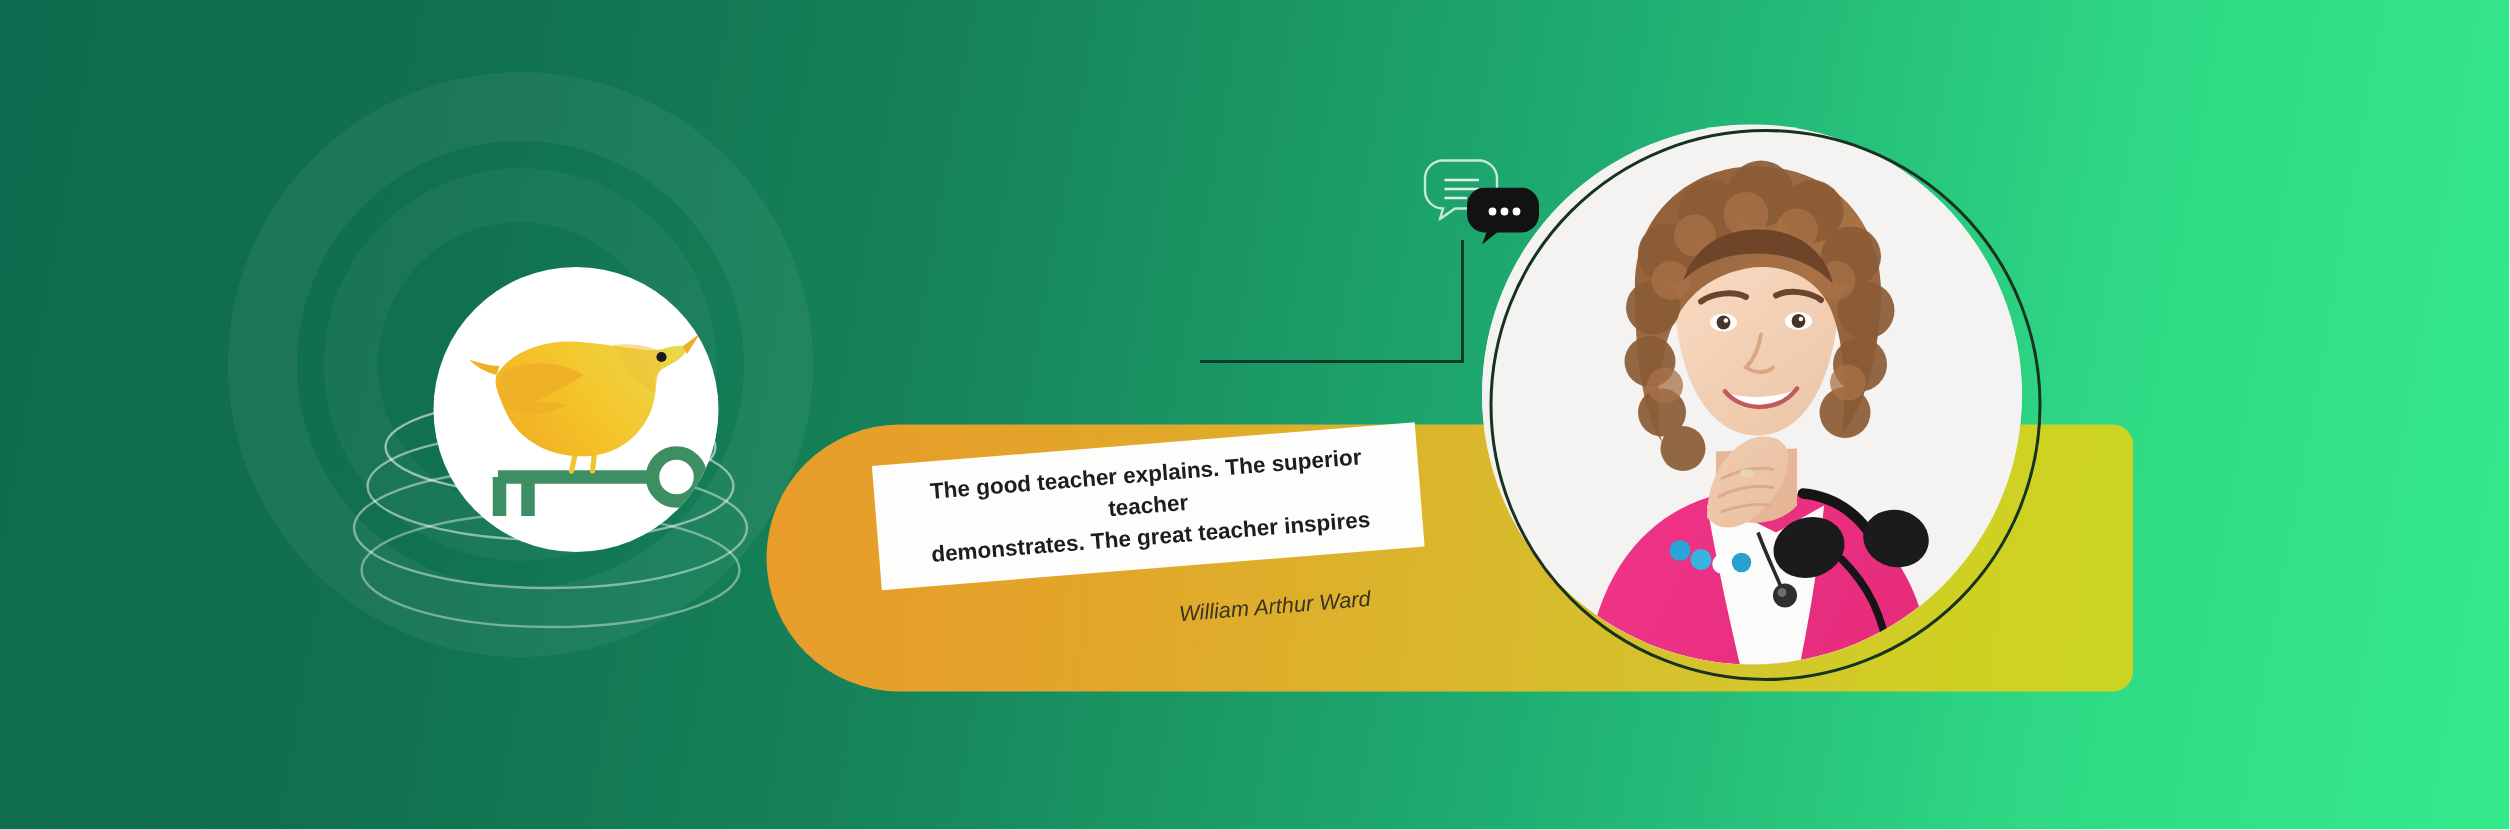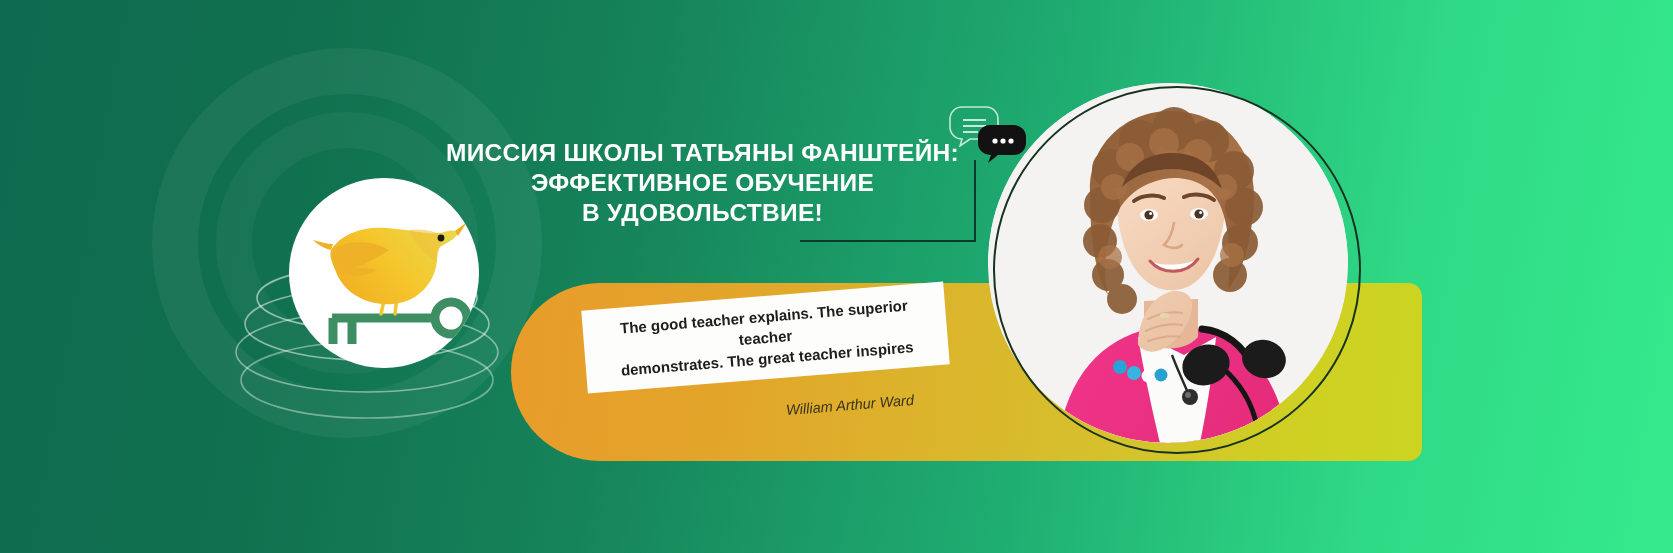--- a/index.html
+++ b/index.html
@@ -221,23 +221,20 @@
       <path d="M46 70 C60 62 84 62 100 72 C88 80 76 86 66 90 C74 90 82 90 88 92 C74 100 58 100 48 92 C42 86 42 76 46 70 Z" fill="#efb128"></path>
 
       <path d="M166 53 L178 44 L169 58 Z" fill="#f0ae28"></path>
 
       <circle cx="152" cy="60" r="3.4" fill="#1a1a1a"></circle>
 
       <path d="M42 72 C34 70 28 66 24 62 C32 64 38 66 44 66 Z" fill="#efb128"></path>
     </svg>
   </div>
 
-  <div class="headline">МИССИЯ ШКОЛЫ ТАТЬЯНЫ ФАНШТЕЙН:
-ЭФФЕКТИВНОЕ ОБУЧЕНИЕ
-В УДОВОЛЬСТВИЕ!</div>
 
   <div class="bracket"></div>
 
   <div class="bubble-outline">
     <svg width="52" height="42" viewBox="0 0 52 42" fill="none">
       <path d="M14 2 H38 A12 12 0 0 1 50 14 V22 A12 12 0 0 1 38 34 H22 L12 41 L14 34 A12 12 0 0 1 2 22 V14 A12 12 0 0 1 14 2 Z" stroke="rgba(255,255,255,0.75)" stroke-width="1.6" fill="none"></path>
       <line x1="15" y1="15" x2="38" y2="15" stroke="rgba(255,255,255,0.85)" stroke-width="1.8"></line>
       <line x1="15" y1="21" x2="38" y2="21" stroke="rgba(255,255,255,0.85)" stroke-width="1.8"></line>
       <line x1="15" y1="27" x2="30" y2="27" stroke="rgba(255,255,255,0.85)" stroke-width="1.8"></line>
     </svg>

